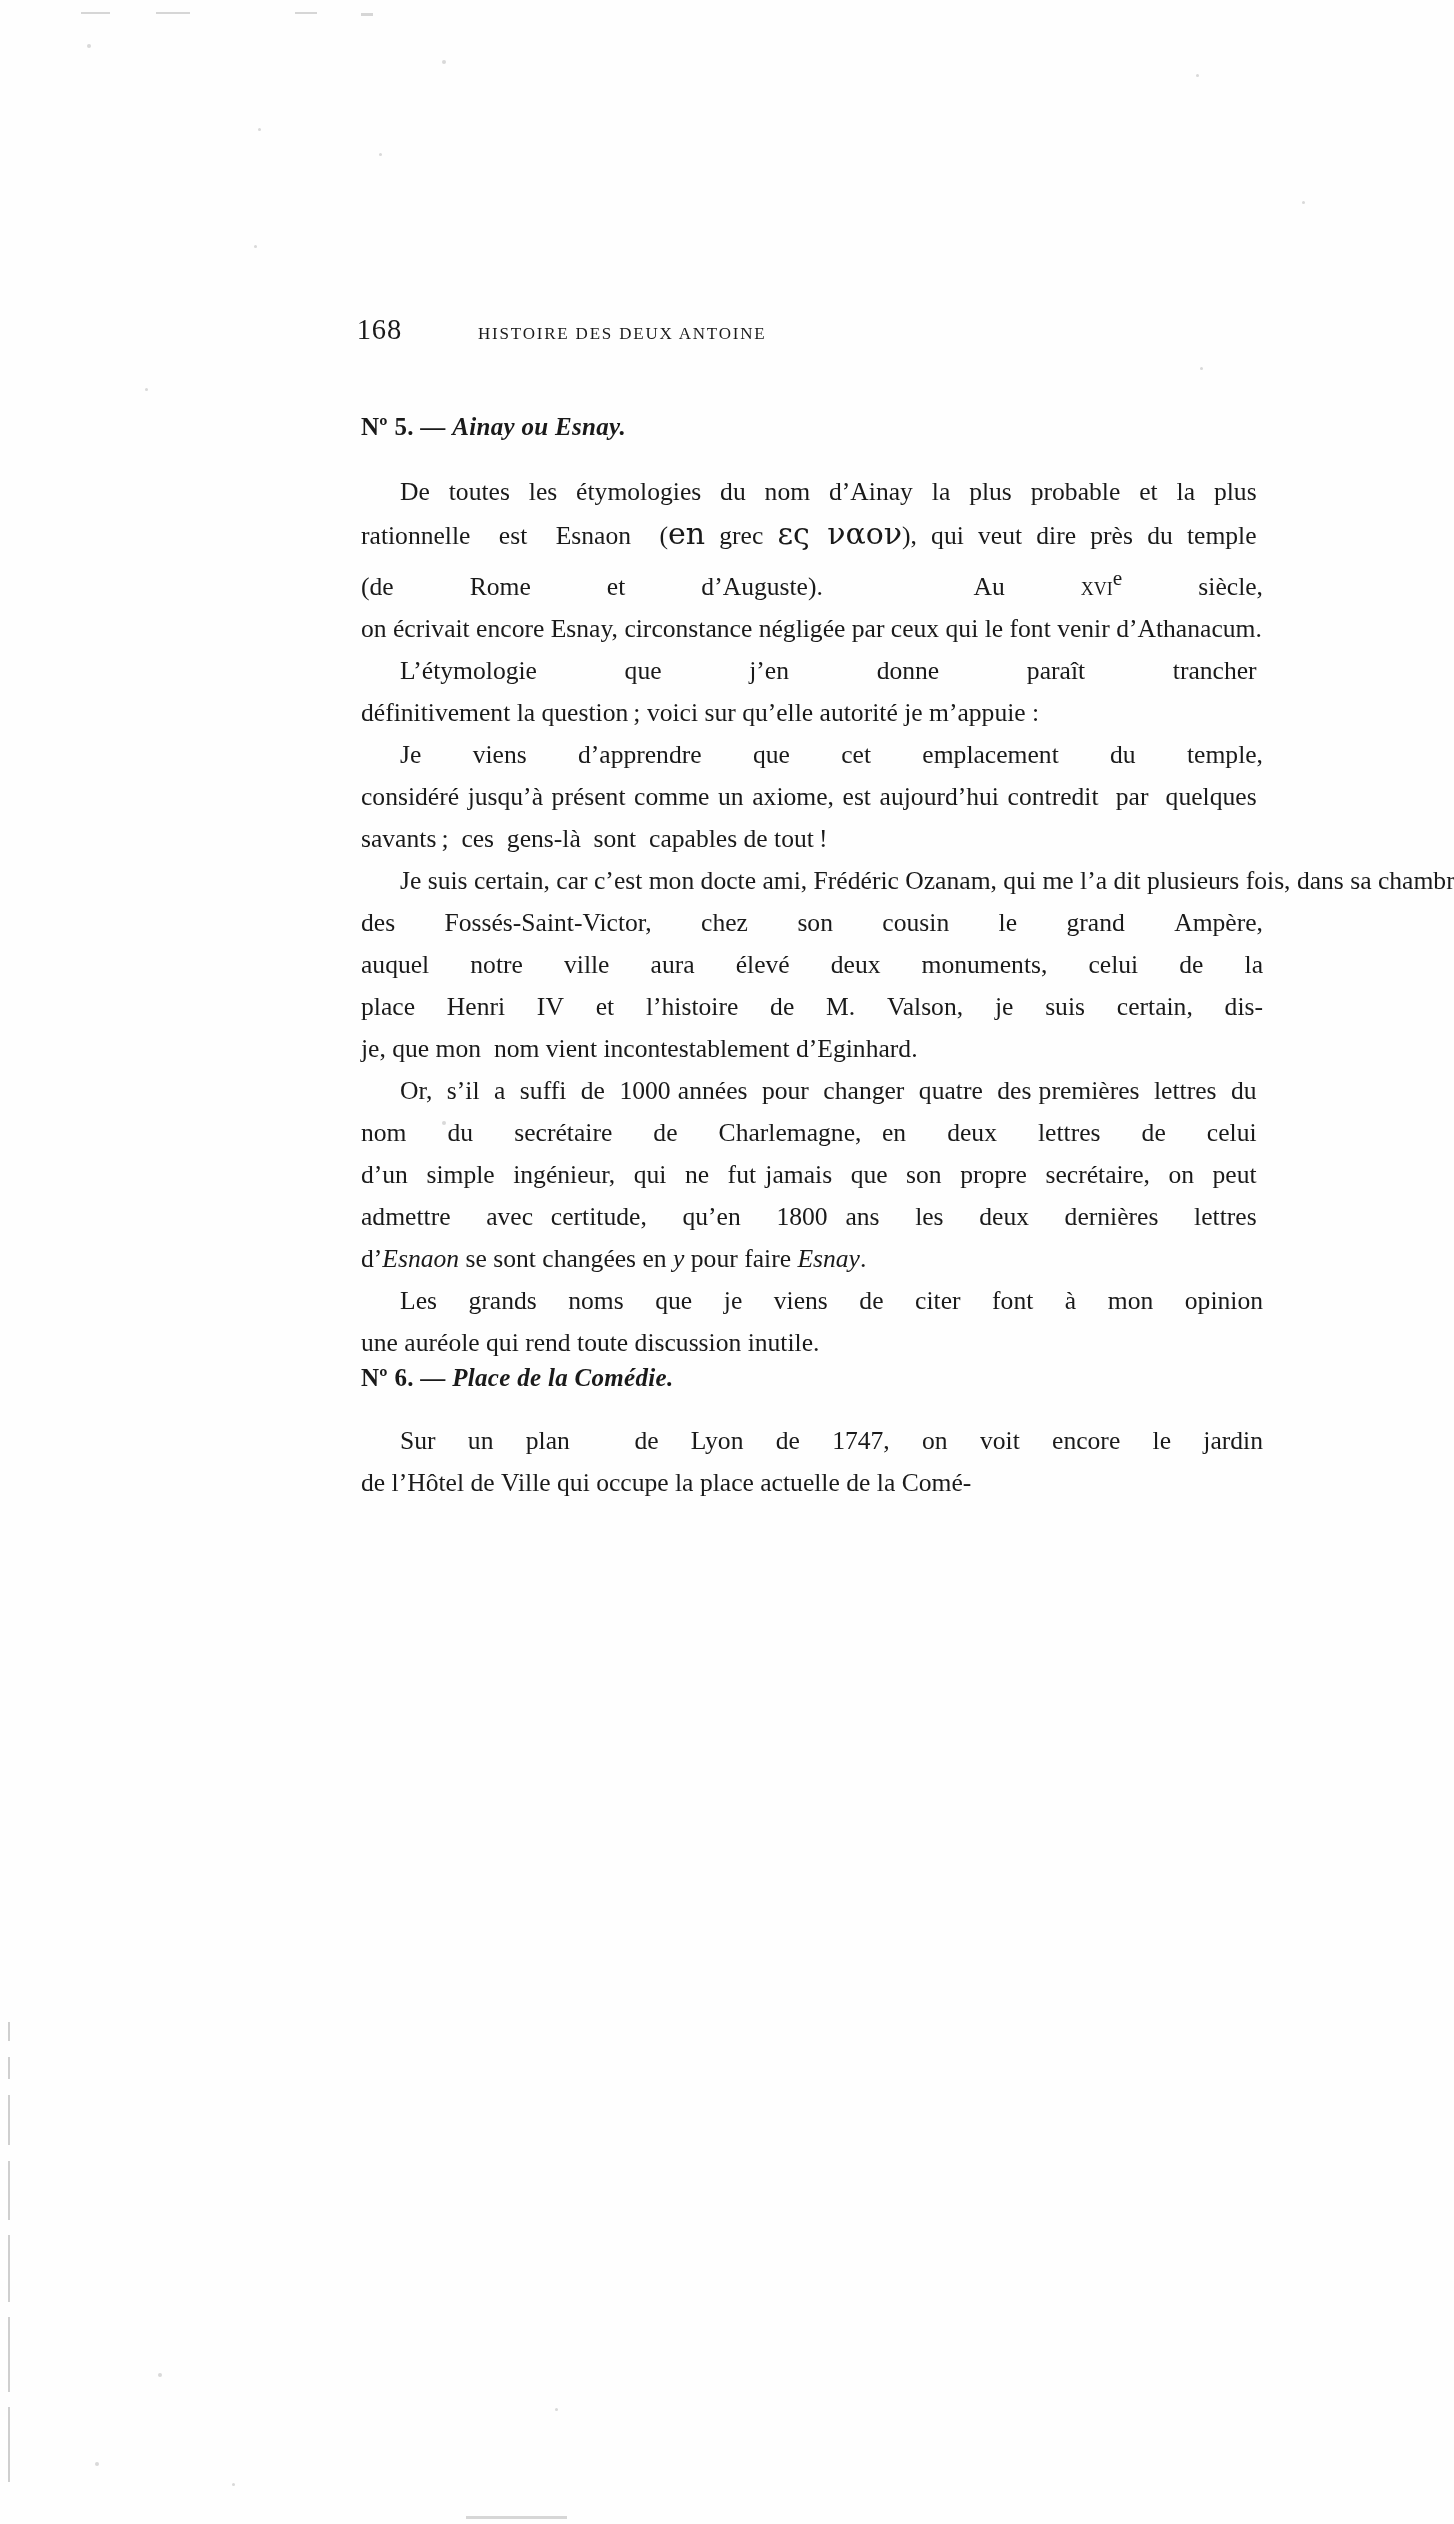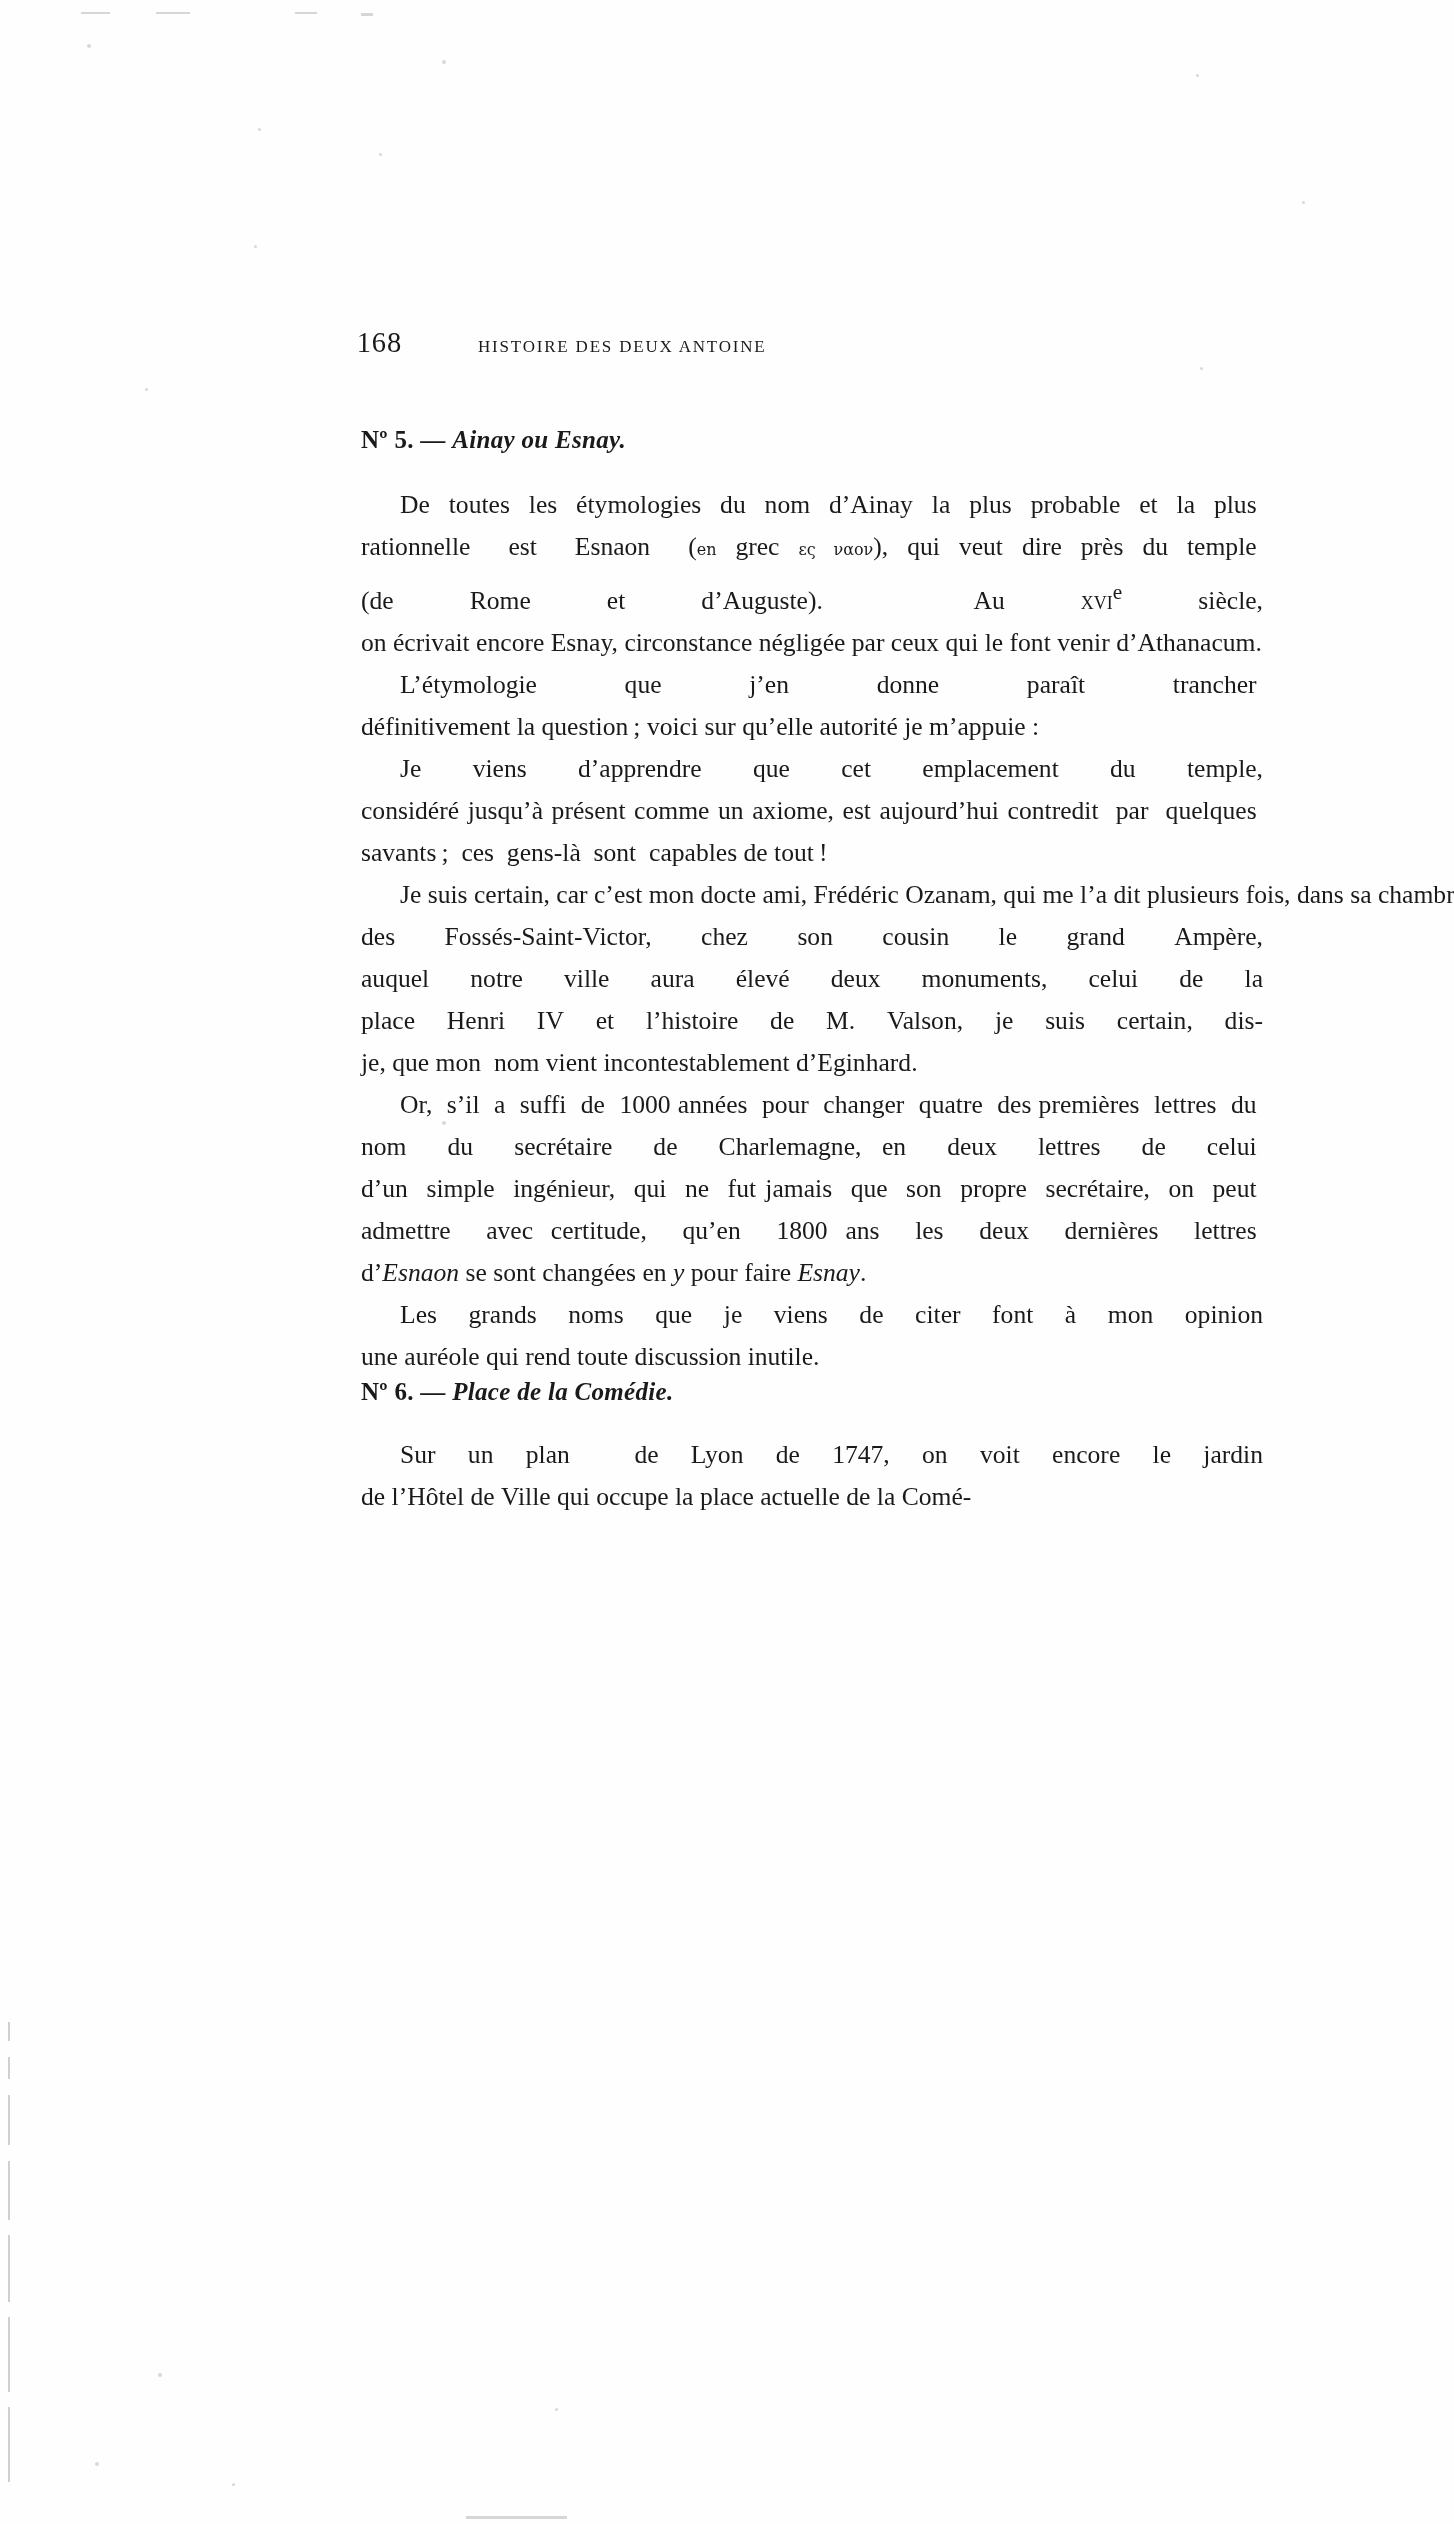--- a/index.html
+++ b/index.html
@@ -36,21 +36,21 @@
   }
   .top-dash {
     position: absolute;
     height: 2.5px;
     background: #c8c8c8;
     opacity: .75;
   }
   .content {
     position: absolute;
     left: 361px;
-    top: 327px;
+    top: 314px;
     width: 902px;
   }
   .running-head {
     display: flex;
     align-items: baseline;
     margin-bottom: 67px;
   }
   .folio {
     font-size: 28.5px;
     letter-spacing: 0.8px;
@@ -83,21 +83,21 @@
     margin: 0;
     text-align: justify;
     text-indent: 39px;
     hyphens: manual;
   }
   p.body + p.body {
     margin-top: 0;
   }
   .greek {
     font-family: "DejaVu Serif", serif;
-    font-size: 16px;
+    font-size: 30px;
     margin-top: 41px;
   }
   .smallcap-num {
     font-variant: small-caps;
   }
   i, .ital { font-style: italic; }
   .heading2 {
     margin-bottom: 28.5px;
   }
 </style>

